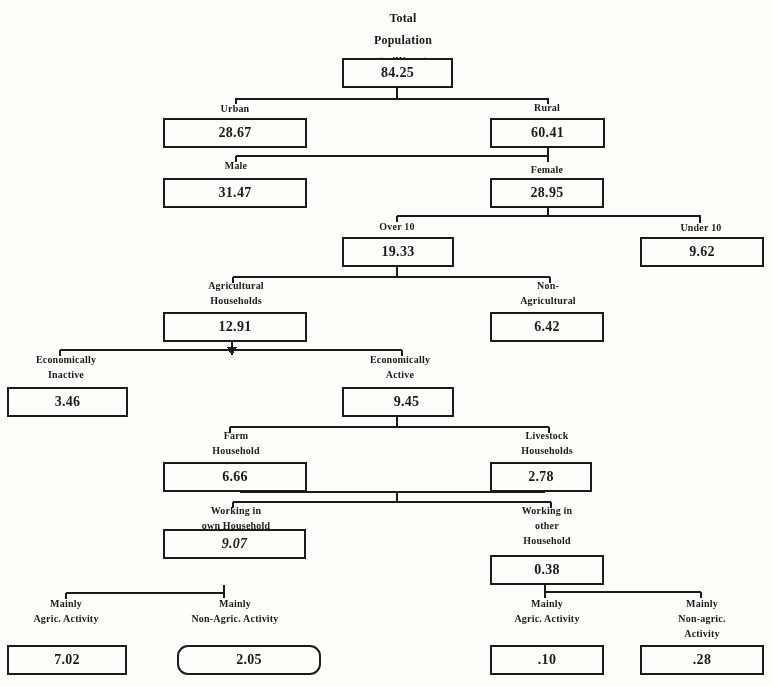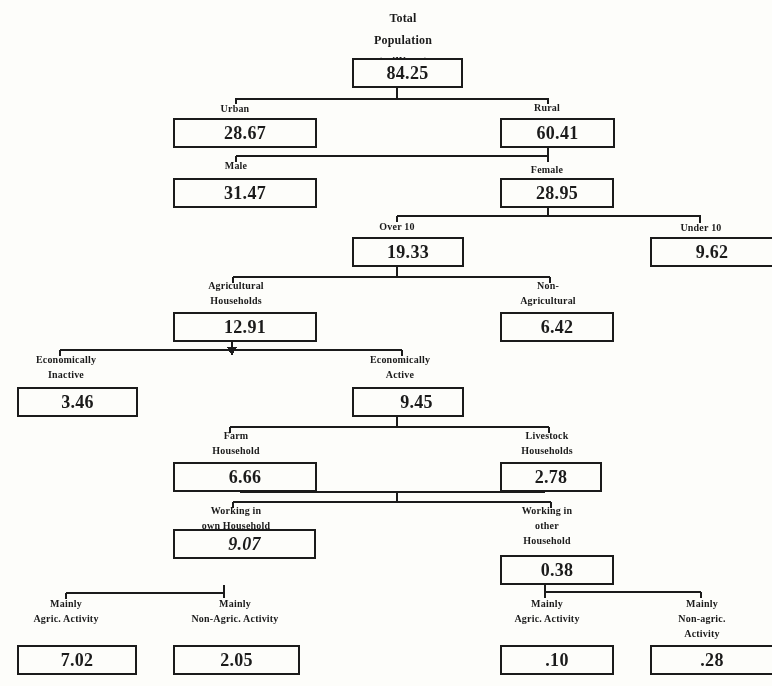--- a/index.html
+++ b/index.html
@@ -28,23 +28,22 @@
   .box{
     position:absolute;
     height:30px;
     box-sizing:border-box;
     border:2px solid #1b1b1b;
     background:#fdfdfa;
     display:flex;
     align-items:center;
     justify-content:center;
     font-weight:bold;
-    font-size:18px;
+    font-size:14px;
     letter-spacing:.3px;
-    margin-left:10px;
   }
 </style>
 </head>
 <body>
 
 <div class="stage">
 
   <svg class="connectors" width="772" height="686" viewBox="0 0 772 686" stroke="#1b1b1b" stroke-width="2" fill="none" shape-rendering="crispEdges">
     <path d="M397 88 L397 99 M235 99 L549 99 M236 99 L236 104 M548 99 L548 104"></path>
     <path d="M548 148 L548 162 M236 156 L548 156 M236 156 L236 162"></path>
@@ -113,21 +112,21 @@
 other
 Household</div>
   <div class="box" style="left:490px;top:555px;width:114px;">0.38</div>
 
   <div class="lbl" style="left:1px;top:596px;width:130px;">Mainly
 Agric. Activity</div>
   <div class="box" style="left:7px;top:645px;width:120px;">7.02</div>
 
   <div class="lbl" style="left:148px;top:596px;width:174px;">Mainly
 Non-Agric. Activity</div>
-  <div class="box" style="left:163px;top:645px;width:127px;">2.05</div>
+  <div class="box" style="left:177px;top:645px;width:144px;border-radius:11px;">2.05</div>
 
   <div class="lbl" style="left:482px;top:596px;width:130px;">Mainly
 Agric. Activity</div>
   <div class="box" style="left:490px;top:645px;width:114px;">.10</div>
 
   <div class="lbl" style="left:650px;top:596px;width:104px;">Mainly
 Non-agric.
 Activity</div>
   <div class="box" style="left:640px;top:645px;width:124px;">.28</div>
 

